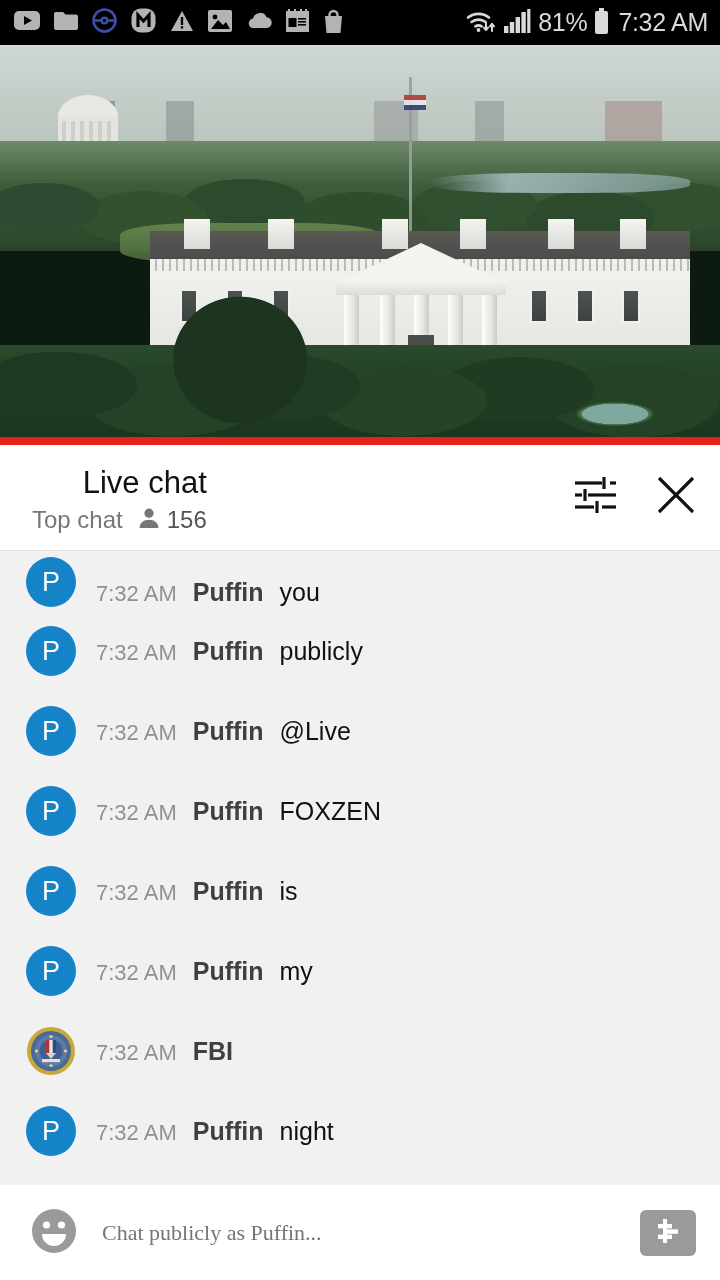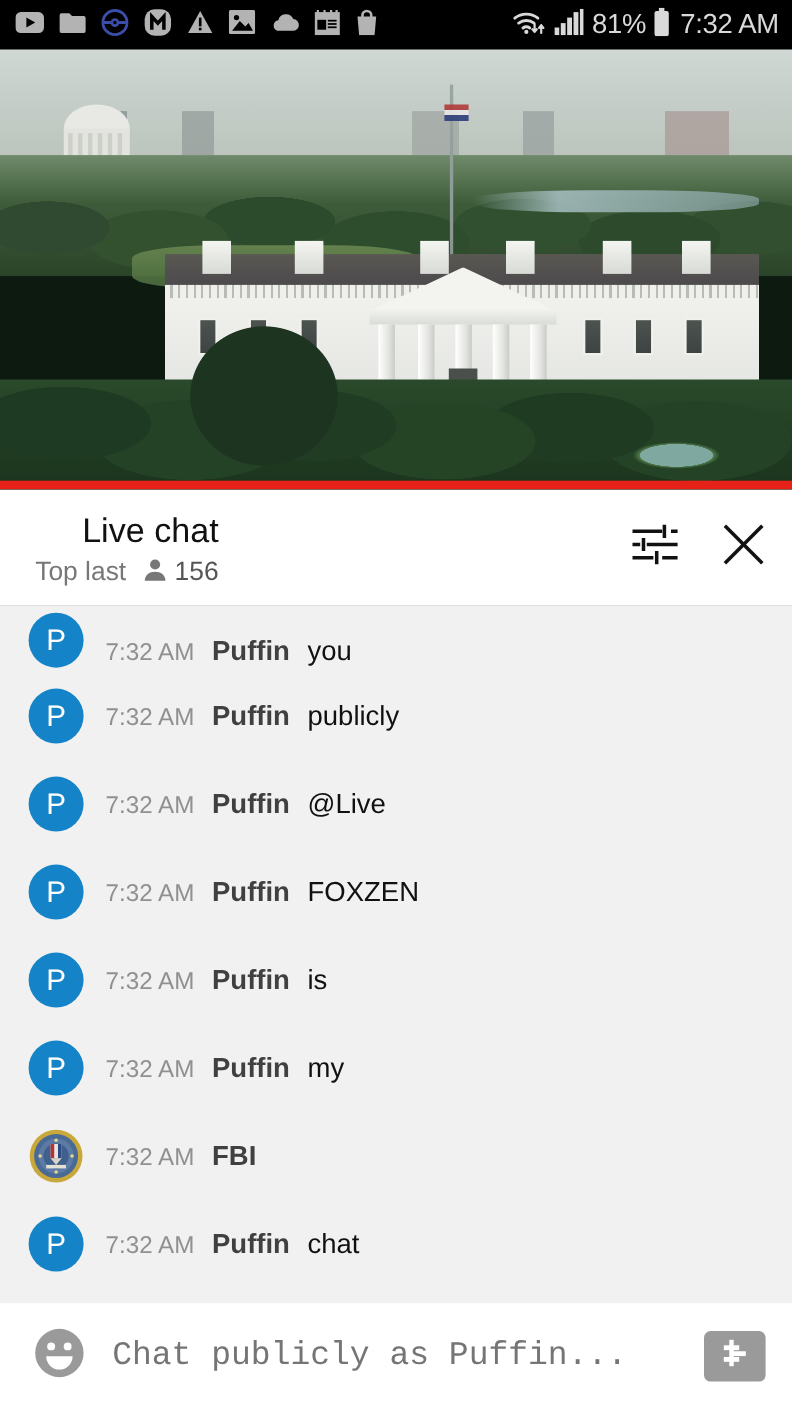--- a/index.html
+++ b/index.html
@@ -191,23 +191,23 @@
   .msg-author{ color:#404040; font-weight:bold; }
   .msg-text{ color:#111111; }
 
   
   #chat-input-bar{
     width:720px; height:95px; background:#ffffff;
     display:flex; align-items:center; gap:22px;
     padding:0 24px 0 28px;
   }
   #chat-input-field{
-    flex:1 1 auto; font-size:30px; color:#9a9a9a;
+    flex:1 1 auto; font-size:22px; color:#9a9a9a;
     border:none; outline:none; background:transparent;
-    font-family:Liberation Mono, monospace;
+    font-family:Liberation Serif, serif;
   }
   #super-chat-button{
     flex:0 0 auto; width:56px; height:46px; border-radius:6px;
     background:#9a9a9a; display:flex; align-items:center; justify-content:center;
   }
 </style>
 </head>
 <body>
 
 <div id="status-bar">
@@ -376,21 +376,21 @@
 
   <div id="progress-bar">
     <div id="progress-fill"></div>
   </div>
 </div>
 
 <div id="chat-header">
   <div id="chat-header-text">
     <div id="chat-title">Live chat</div>
     <div id="chat-subrow">
-      <span id="chat-mode">Top last</span>
+      <span id="chat-mode">Top chat</span>
       <span id="viewer-group">
         <span>
           <svg width="24" height="24" viewBox="0 0 24 24">
               <circle cx="12" cy="7.2" r="4.6" fill="#777777"></circle>
               <path d="M2.6 22c0-5.2 4.2-8.2 9.4-8.2s9.4 3 9.4 8.2z" fill="#777777"></path>
             </svg>
         </span>
         <span id="viewer-count">156</span>
       </span>
     </div>
@@ -496,21 +496,21 @@
       <span class="msg-time">7:32 AM</span>
       <span class="msg-author">FBI</span>
     </span>
   </div>
 
   <div class="chat-row">
     <span class="avatar">P</span>
     <span class="msg-line">
       <span class="msg-time">7:32 AM</span>
       <span class="msg-author">Puffin</span>
-      <span class="msg-text">chat</span>
+      <span class="msg-text">night</span>
     </span>
   </div>
 
 </div>
 
 <div id="chat-input-bar">
   <span>
     <svg width="52" height="52" viewBox="0 0 52 52">
       <circle cx="26" cy="26" r="22" fill="#9a9a9a"></circle>
       <circle cx="18.5" cy="20" r="3.6" fill="#ffffff"></circle>

